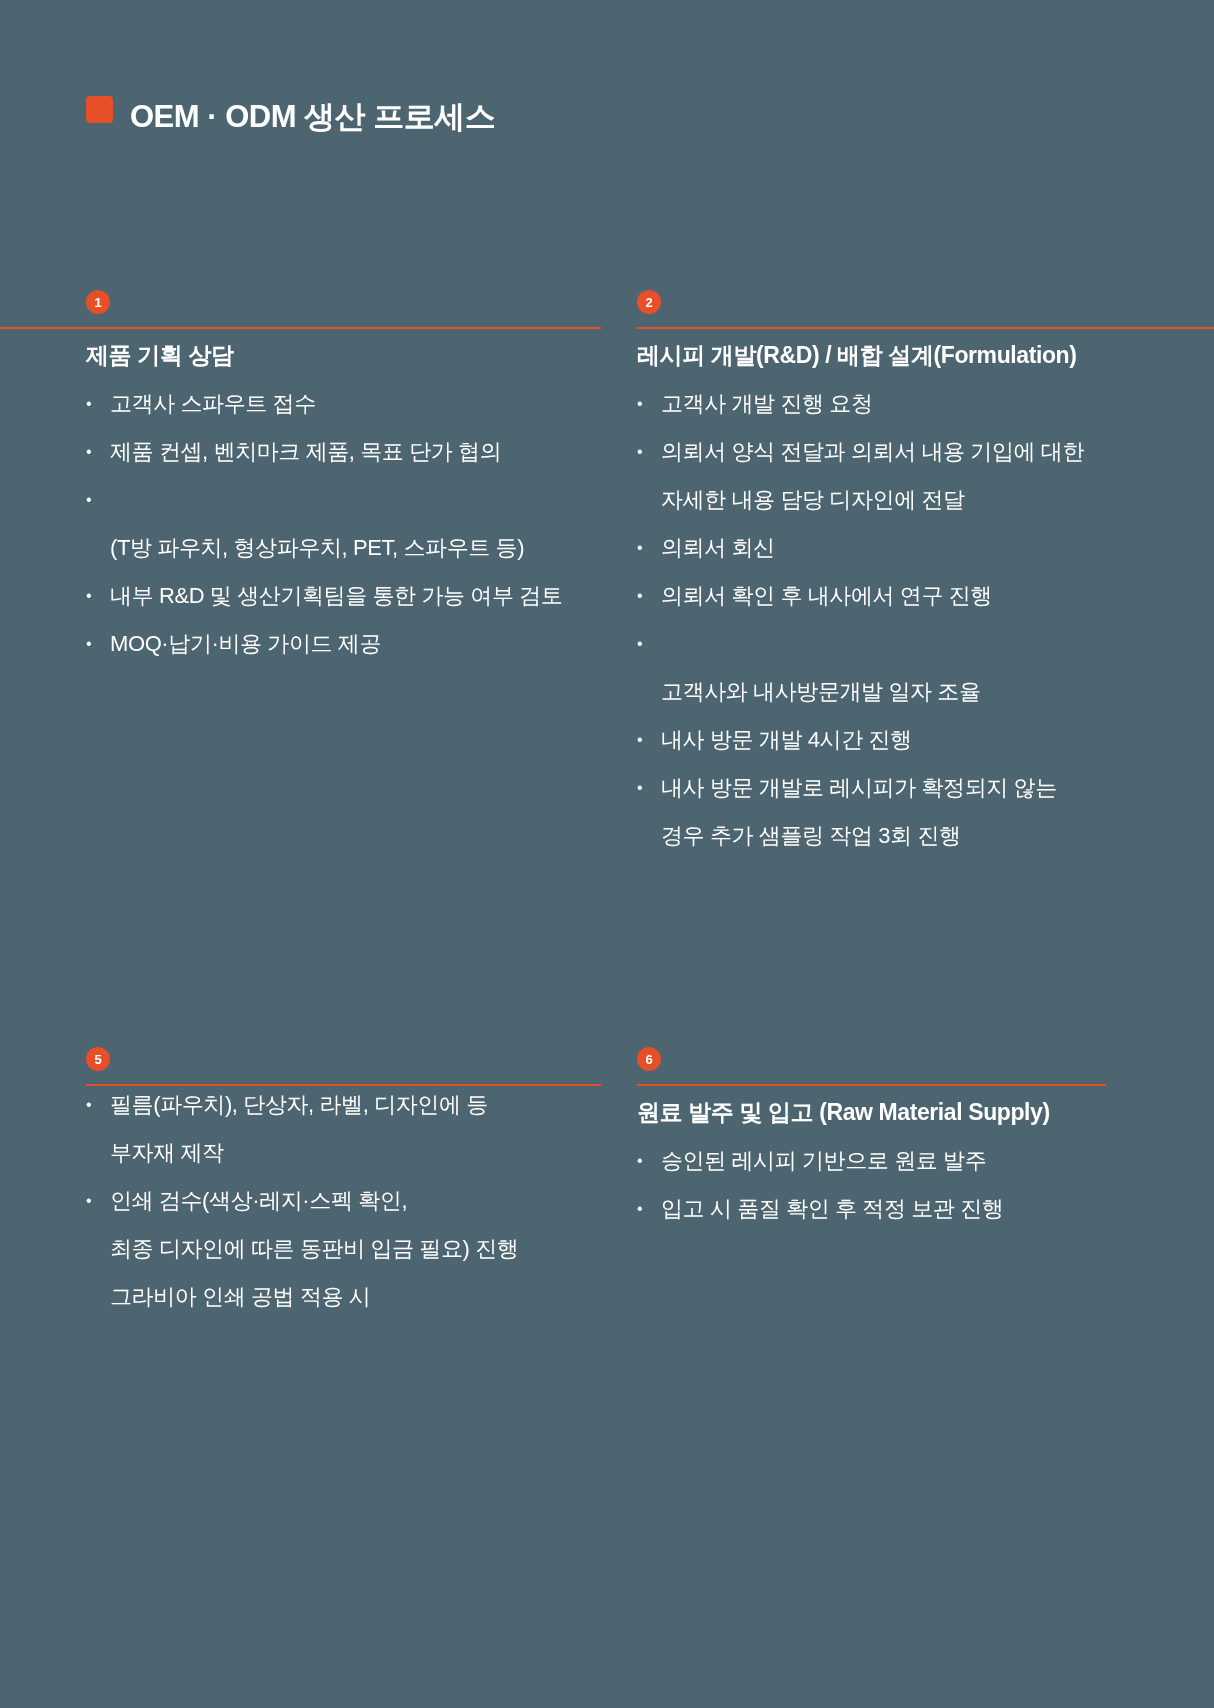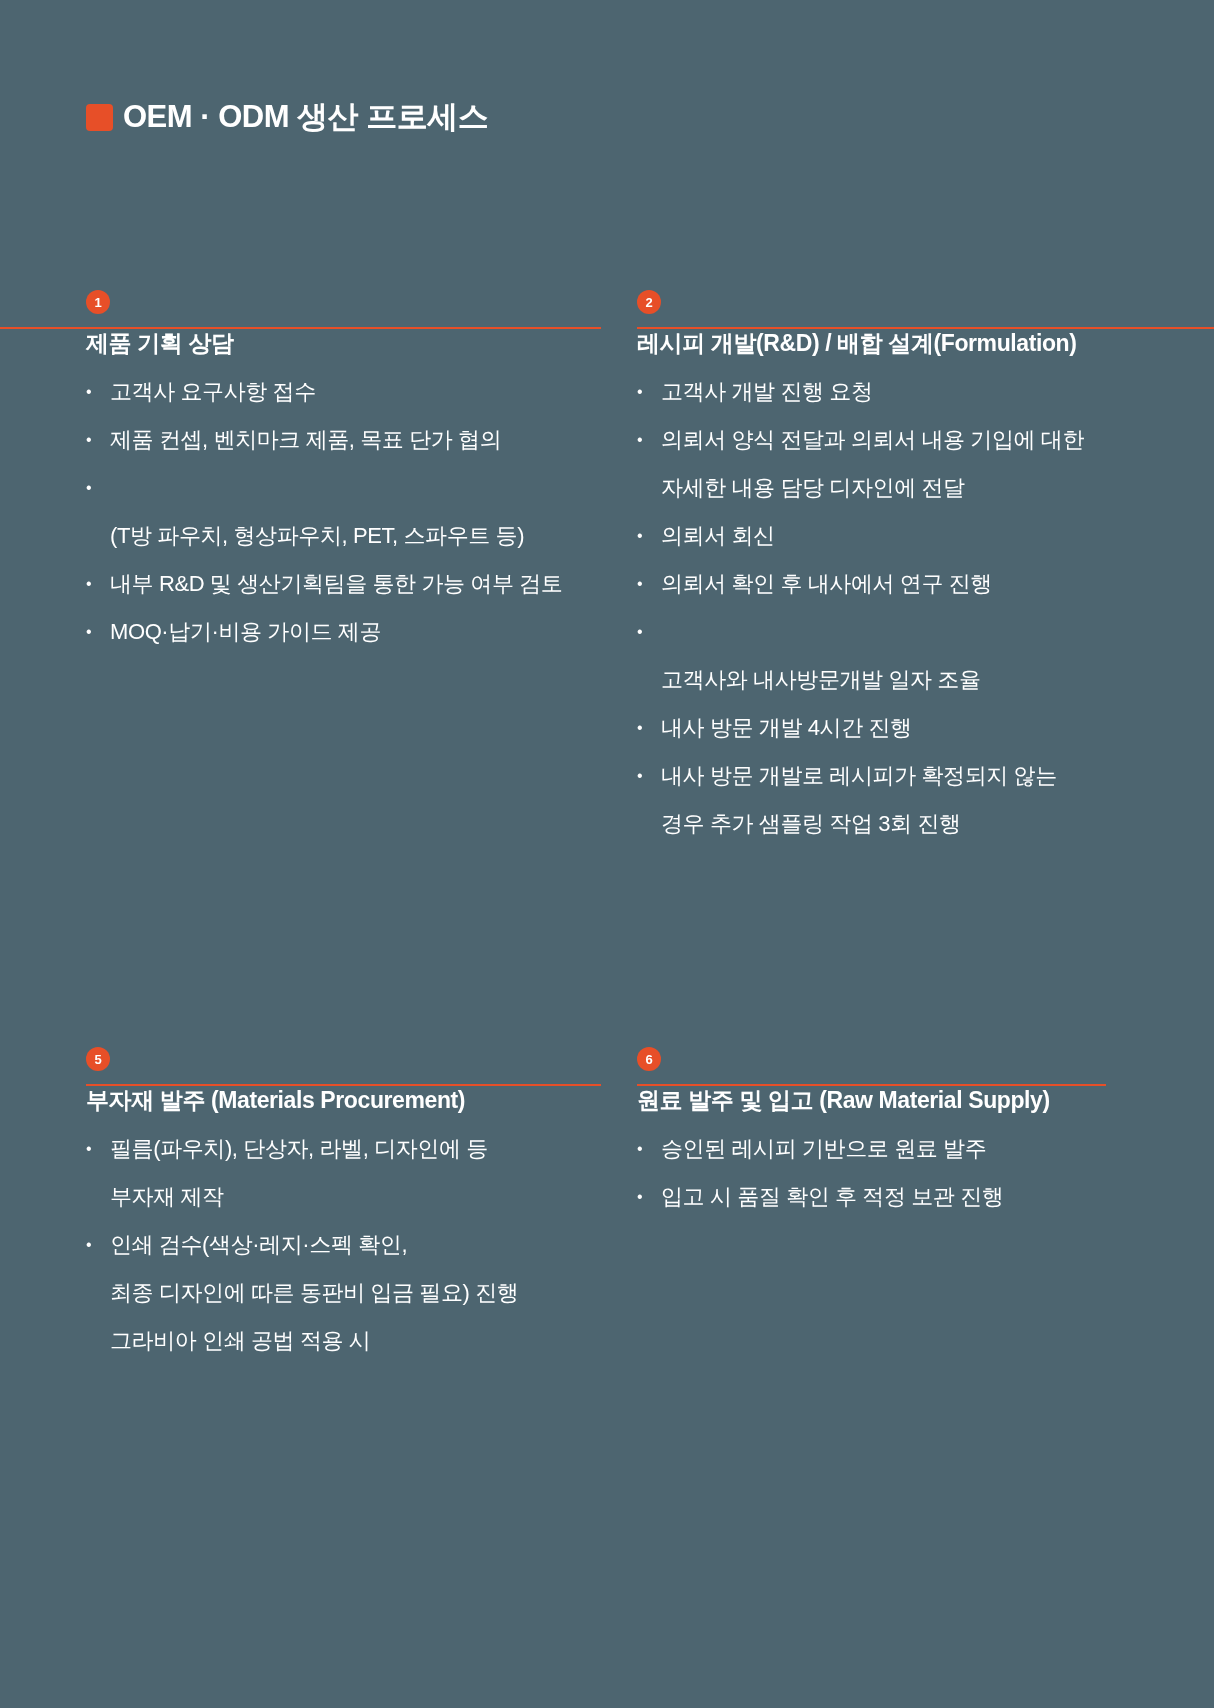--- a/index.html
+++ b/index.html
@@ -7,42 +7,42 @@
   .page {
     position:relative;
     width:1214px; height:1708px;
     background:#4d6570;
     color:#ffffff;
     font-family:"Liberation Sans", sans-serif;
     overflow:hidden;
   }
   .title-row {
     position:absolute; left:86px; top:96px;
-    display:flex; align-items:center; gap:10px;
+    display:flex; align-items:flex-start; gap:17px;
   }
   .title-square {
     width:27px; height:27px; border-radius:4px;
     background:#e74f28; flex:none;
   }
   .page-title {
     font-size:31px; font-weight:800; letter-spacing:-0.5px;
     white-space:nowrap;
   }
   .divider {
     position:absolute; height:2px; background:#e74f28;
   }
   .section { position:absolute; }
   .badge {
     width:24px; height:24px; border-radius:50%;
     background:#e74f28; color:#ffffff;
     display:flex; align-items:center; justify-content:center;
     font-size:13px; font-weight:700;
   }
   .sec-title {
-    margin-top:14px;
+    margin-top:26px;
     font-size:23px; font-weight:600; letter-spacing:-0.4px;
     line-height:30px; white-space:nowrap;
   }
   .lines { margin-top:10px; }
   .line {
     display:flex; align-items:flex-start;
     font-size:22px; font-weight:500; letter-spacing:-0.4px;
     line-height:48px; white-space:nowrap;
   }
   .line .bullet {
@@ -66,21 +66,21 @@
   <div class="divider" style="left:637px; top:1084px; width:469px;"></div>
 
   <section class="section" style="left:86px; top:290px; width:520px;">
     <div class="badge">
       <span>1</span>
     </div>
     <h2 class="sec-title">제품 기획 상담</h2>
     <div class="lines">
       <div class="line">
         <span class="bullet">•</span>
-        <span class="txt">고객사 요구사항 접수</span>
+        <span class="txt">고객사 스파우트 접수</span>
       </div>
       <div class="line">
         <span class="bullet">•</span>
         <span class="txt">제품 컨셉, 벤치마크 제품, 목표 단가 협의</span>
       </div>
       <div class="line">
         <span class="bullet">•</span>
       </div>
       <div class="line cont">
         <span class="txt">(T방 파우치, 형상파우치, PET, 스파우트 등)</span>
@@ -138,21 +138,20 @@
       <div class="line cont">
         <span class="txt">경우 추가 샘플링 작업 3회 진행</span>
       </div>
     </div>
   </section>
 
   <section class="section" style="left:86px; top:1047px; width:520px;">
     <div class="badge">
       <span>5</span>
     </div>
-    <h2 class="sec-title">부자재 발주 (Materials Procurement)</h2>
     <div class="lines">
       <div class="line">
         <span class="bullet">•</span>
         <span class="txt">필름(파우치), 단상자, 라벨, 디자인에 등</span>
       </div>
       <div class="line cont">
         <span class="txt">부자재 제작</span>
       </div>
       <div class="line">
         <span class="bullet">•</span>

